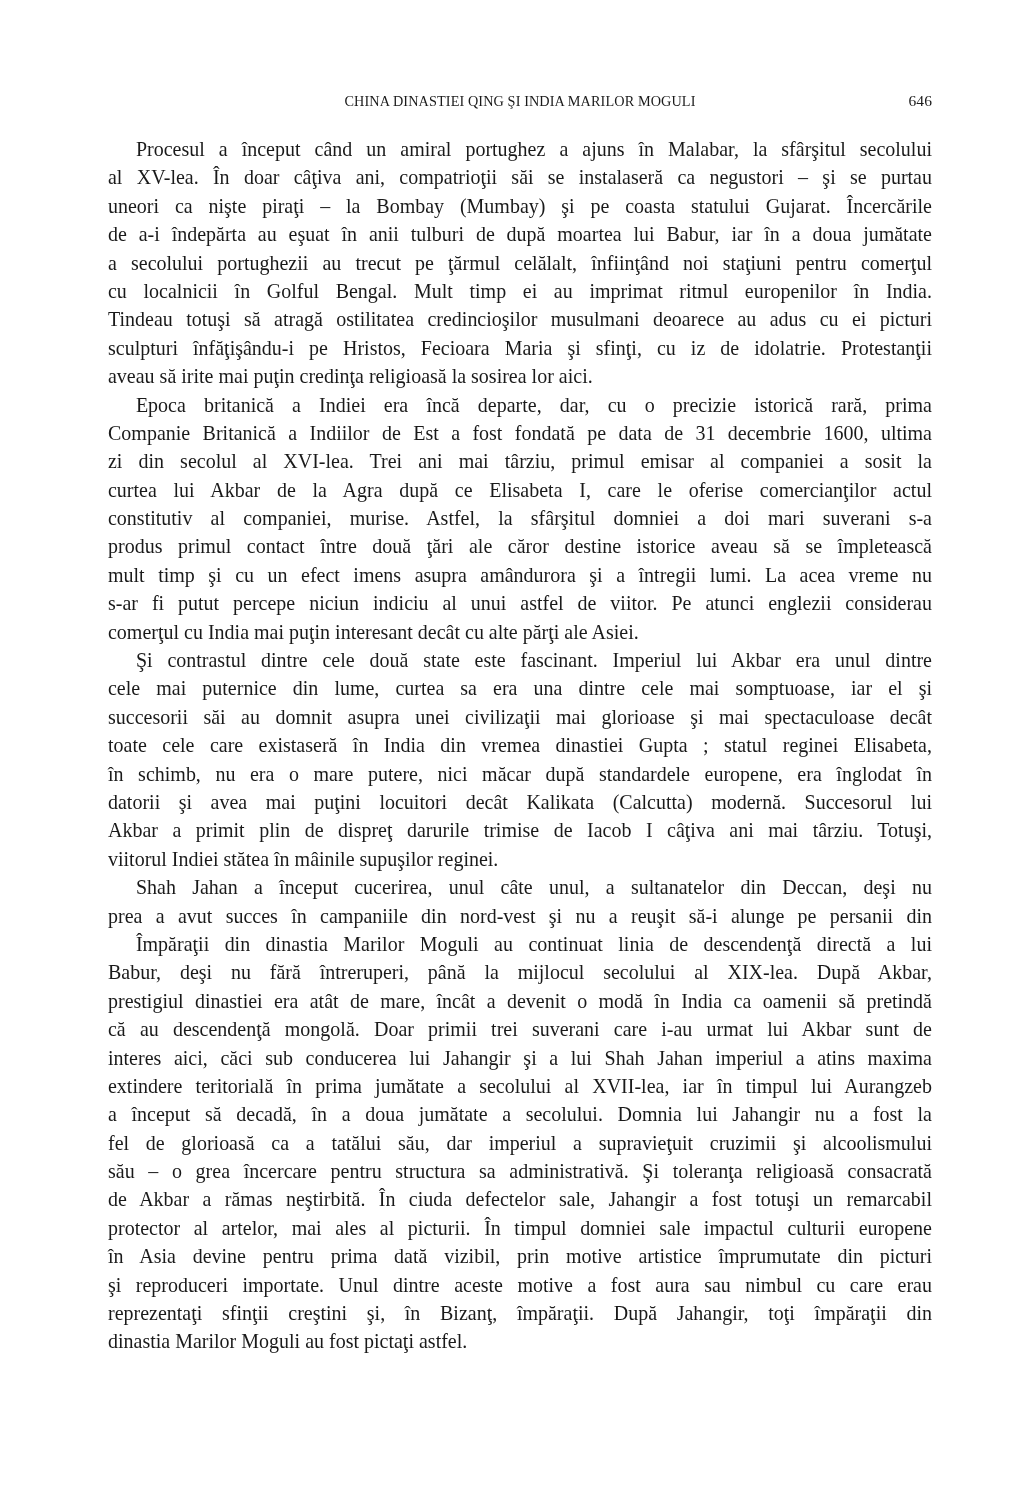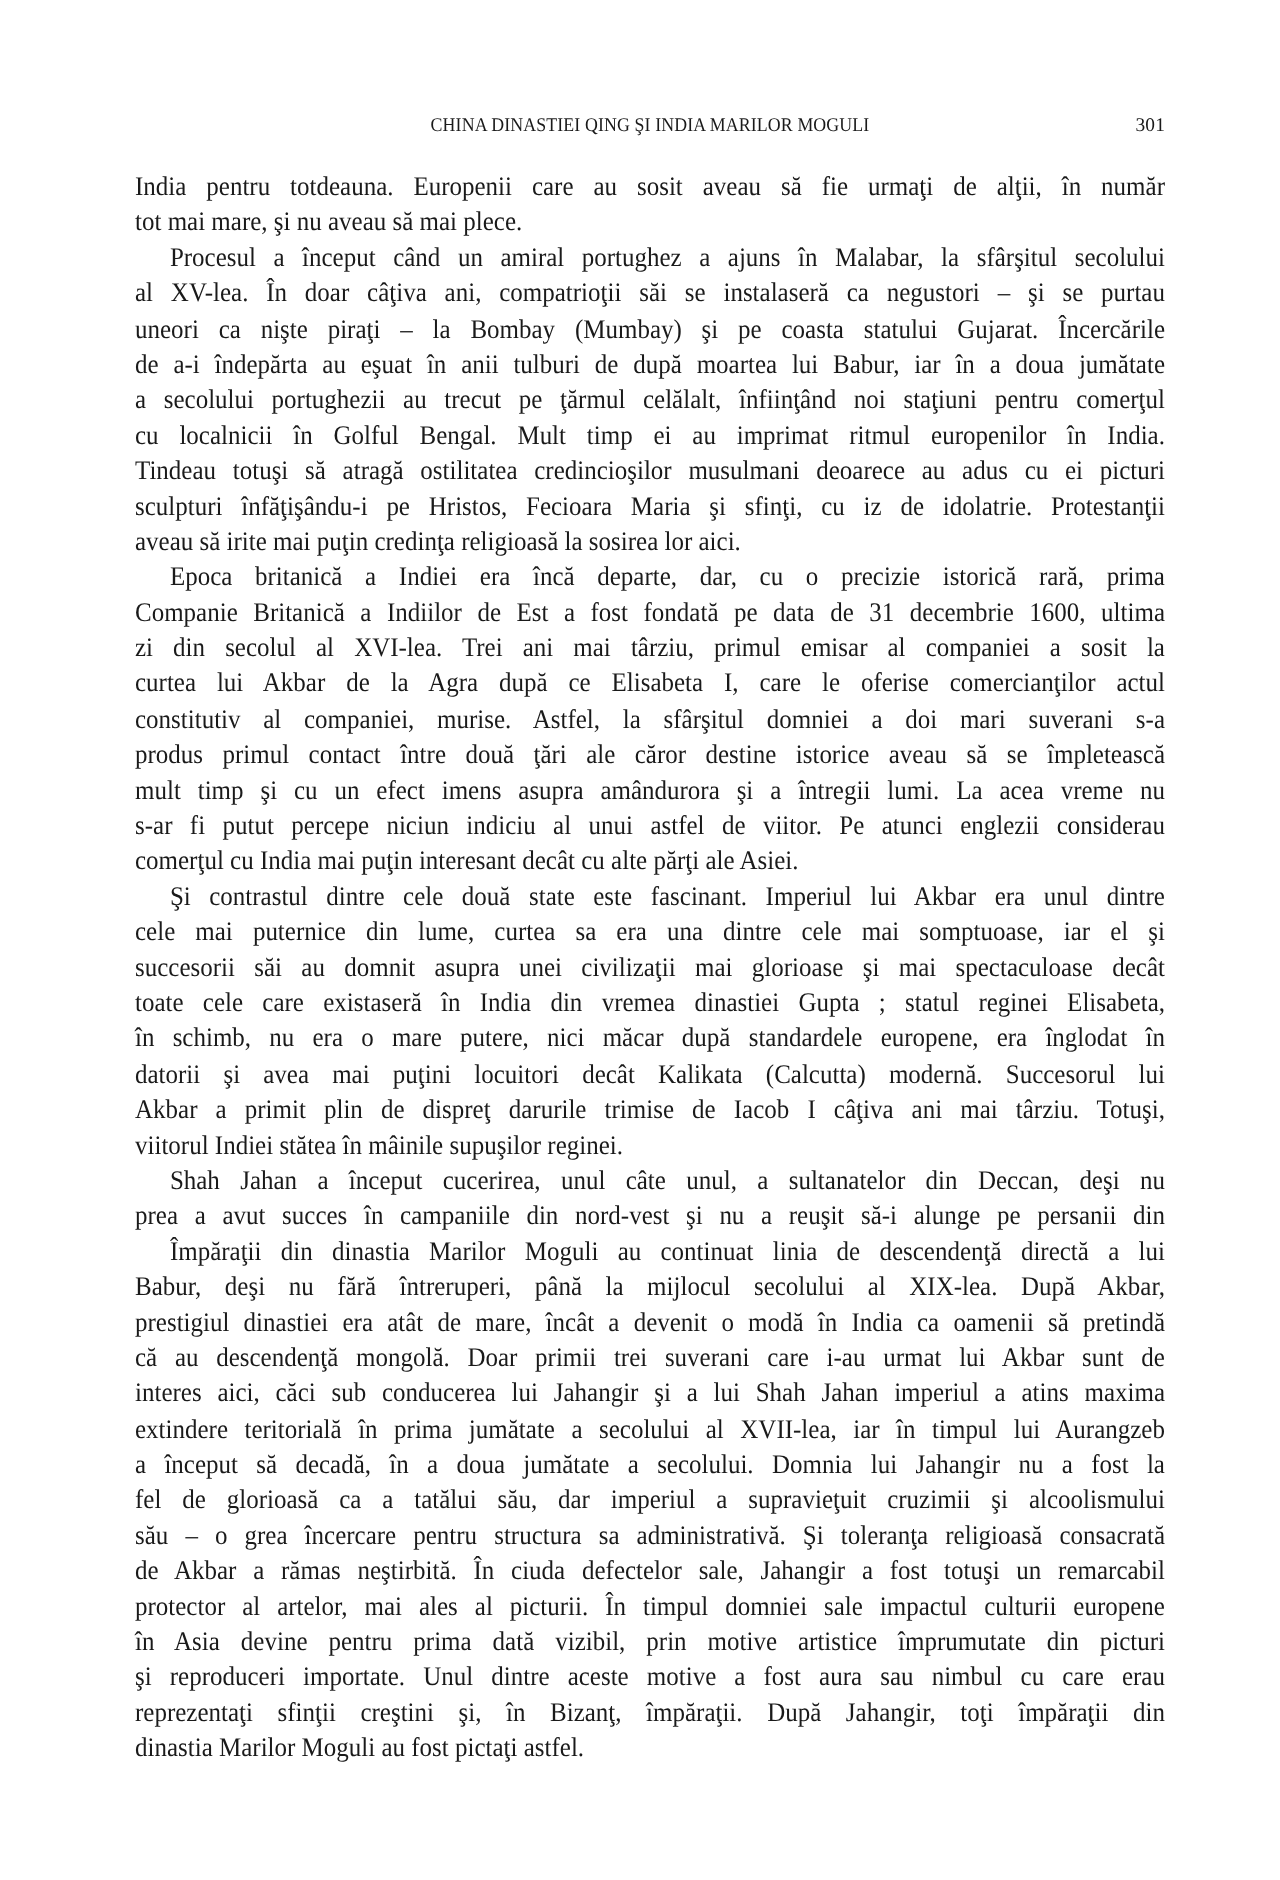--- a/index.html
+++ b/index.html
@@ -28,29 +28,25 @@
   }
   .line.indent { padding-left: 30px; width: 856px; }
   .line.last { text-align-last: left; }
 </style>
 </head>
 <body>
 
 <div class="page">
   <div class="running-head">
     <span class="running-title">CHINA DINASTIEI QING ŞI INDIA MARILOR MOGULI</span>
-    <span class="page-number">301</span>
+    <span class="page-number">646</span>
   </div>
 
   <div class="body-text">
 
-    <div>
-      <span class="line">India pentru totdeauna. Europenii care au sosit aveau să fie urmaţi de alţii, în număr</span>
-      <span class="line last">tot mai mare, şi nu aveau să mai plece.</span>
-    </div>
 
     <div>
       <span class="line indent">Procesul a început când un amiral portughez a ajuns în Malabar, la sfârşitul secolului</span>
       <span class="line">al XV-lea. În doar câţiva ani, compatrioţii săi se instalaseră ca negustori – şi se purtau</span>
       <span class="line">uneori ca nişte piraţi – la Bombay (Mumbay) şi pe coasta statului Gujarat. Încercările</span>
       <span class="line">de a-i îndepărta au eşuat în anii tulburi de după moartea lui Babur, iar în a doua jumătate</span>
       <span class="line">a secolului portughezii au trecut pe ţărmul celălalt, înfiinţând noi staţiuni pentru comerţul</span>
       <span class="line">cu localnicii în Golful Bengal. Mult timp ei au imprimat ritmul europenilor în India.</span>
       <span class="line">Tindeau totuşi să atragă ostilitatea credincioşilor musulmani deoarece au adus cu ei picturi</span>
       <span class="line">sculpturi înfăţişându-i pe Hristos, Fecioara Maria şi sfinţi, cu iz de idolatrie. Protestanţii</span>

